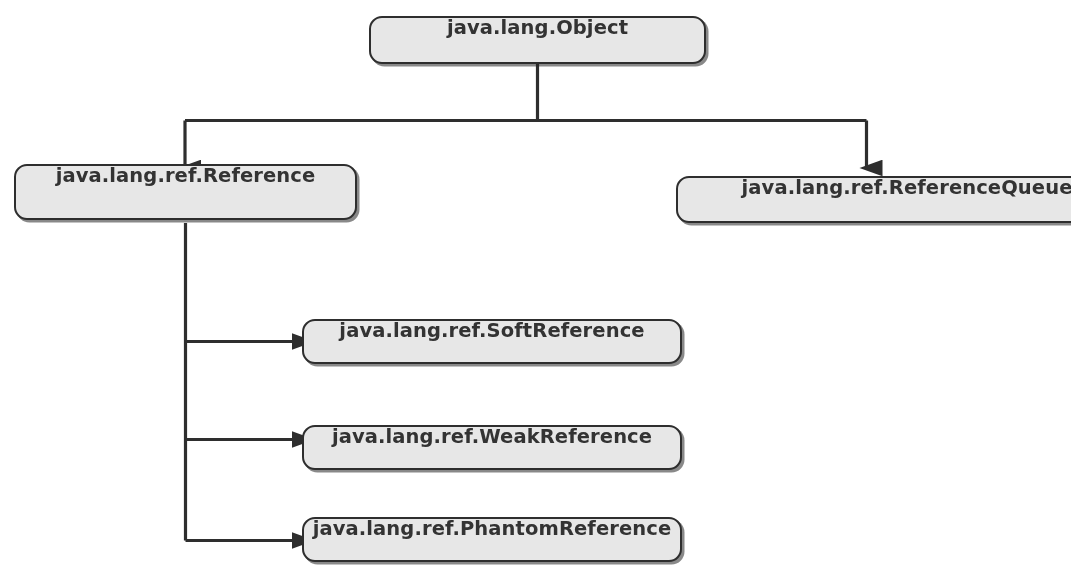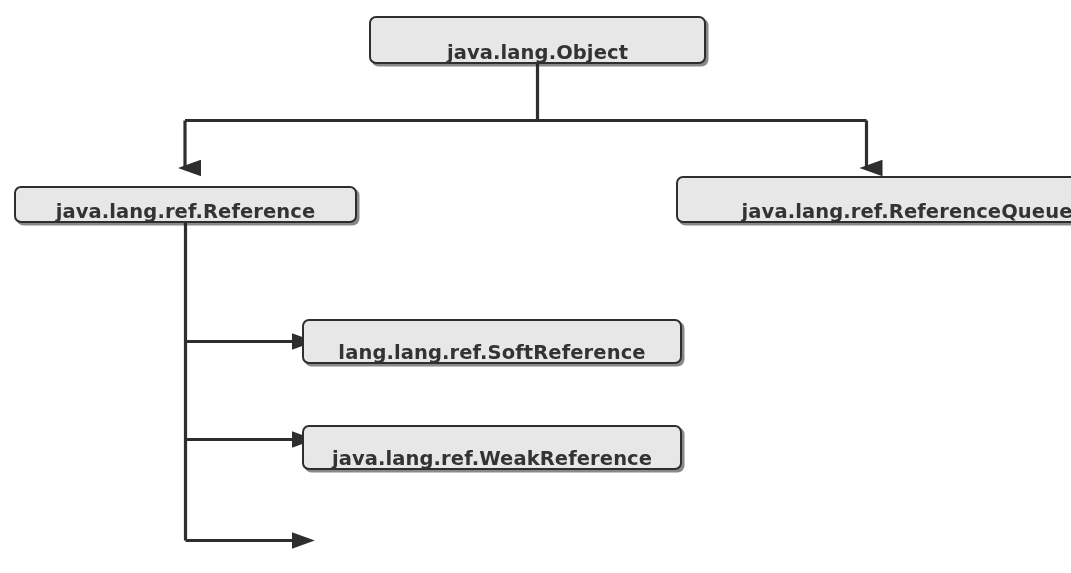--- a/index.html
+++ b/index.html
@@ -23,39 +23,39 @@
     left: 0;
     top: 0;
     width: 1071px;
     height: 573px;
   }
   .node-box {
     position: absolute;
     box-sizing: border-box;
     background: #e7e7e7;
     border: 2.5px solid #2e2e2e;
-    border-radius: 7px;
+    border-radius: 13px;
     display: flex;
-    align-items: flex-end;
+    align-items: flex-start;
     justify-content: center;
     box-shadow: 2.5px 2.5px 0 rgba(40, 40, 40, 0.55);
     z-index: 2;
   }
   .node-label {
     font-family: "DejaVu Sans", "Liberation Sans", sans-serif;
     font-weight: bold;
     font-size: 19.5px;
     color: #333333;
     letter-spacing: 0.1px;
     white-space: nowrap;
     line-height: 1;
   }
   
   #node-object        { left: 369px; top: 16px;  width: 337px; height: 48px; }
-  #node-reference     { left: 14px;  top: 186px; width: 343px; height: 37px; }
+  #node-reference     { left: 14px;  top: 164px; width: 343px; height: 56px; }
   #node-referencequeue{ left: 676px; top: 176px; width: 462px; height: 47px; }
   #node-softreference { left: 302px; top: 319px; width: 380px; height: 45px; }
   #node-weakreference { left: 302px; top: 425px; width: 380px; height: 45px; }
   #node-phantomreference { left: 302px; top: 517px; width: 380px; height: 45px; }
 </style>
 </head>
 <body>
 
 <div id="diagram-canvas">
 
@@ -92,21 +92,24 @@
 
   <div class="node-box" id="node-reference">
     <span class="node-label">java.lang.ref.Reference</span>
   </div>
 
   <div class="node-box" id="node-referencequeue">
     <span class="node-label">java.lang.ref.ReferenceQueue</span>
   </div>
 
   <div class="node-box" id="node-softreference">
-    <span class="node-label">lang.lang.ref.SoftReference</span>
+    <span class="node-label">java.lang.ref.SoftReference</span>
   </div>
 
   <div class="node-box" id="node-weakreference">
     <span class="node-label">java.lang.ref.WeakReference</span>
   </div>
 
+  <div class="node-box" id="node-phantomreference">
+    <span class="node-label">java.lang.ref.PhantomReference</span>
+  </div>
 
 </div>
 
 </body></html>

